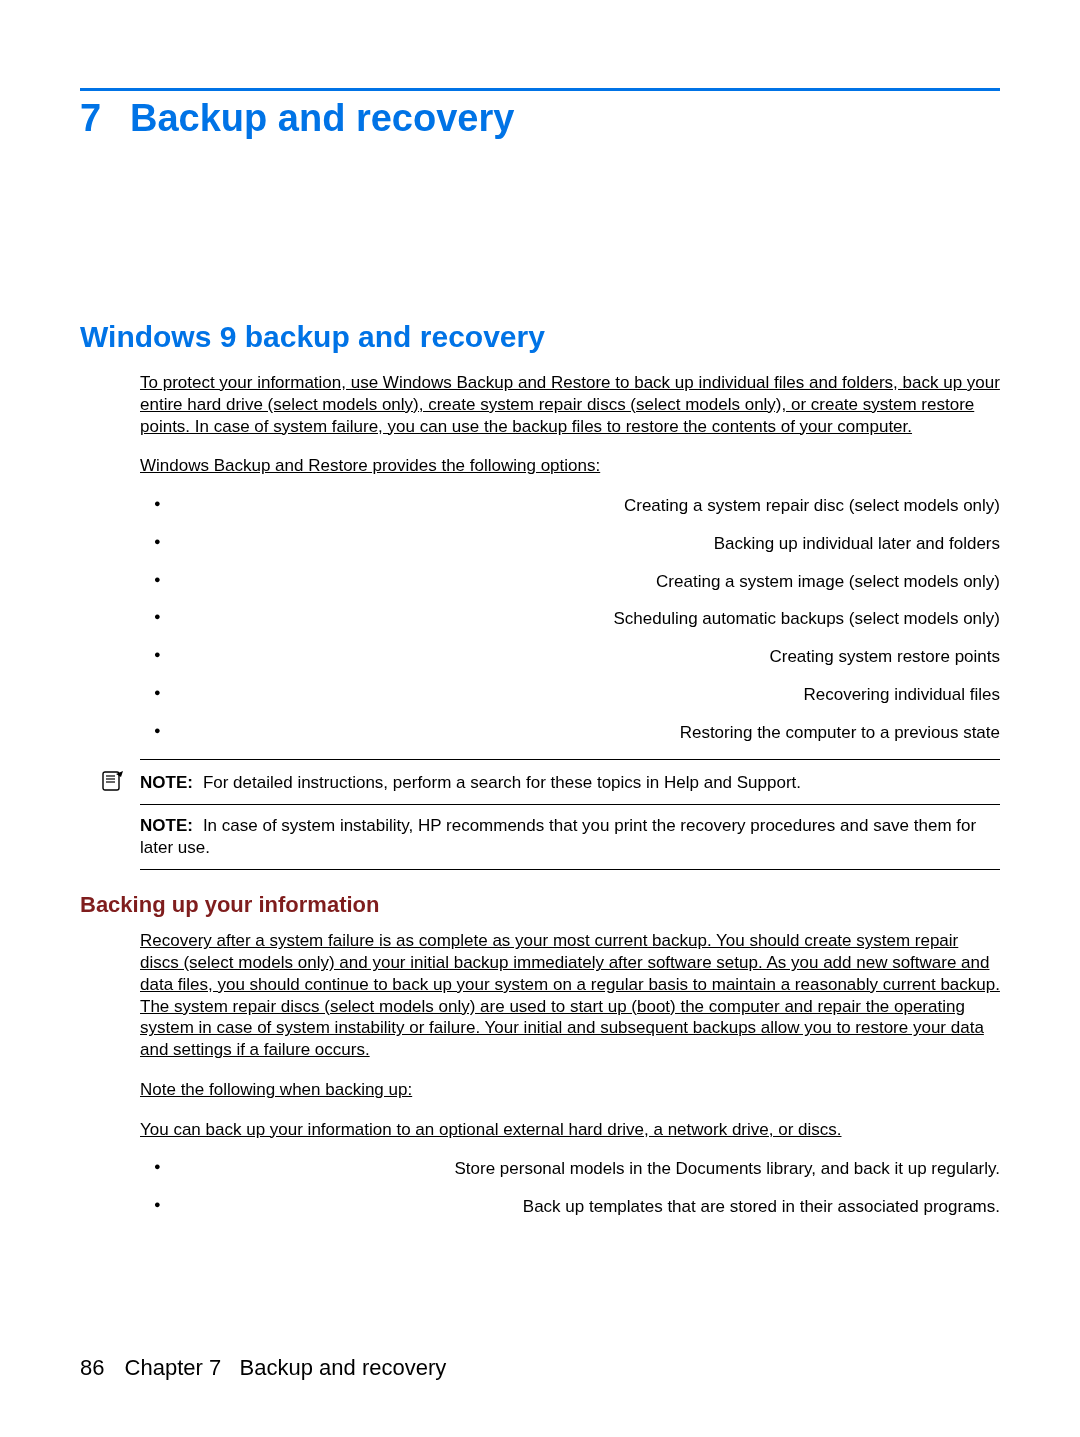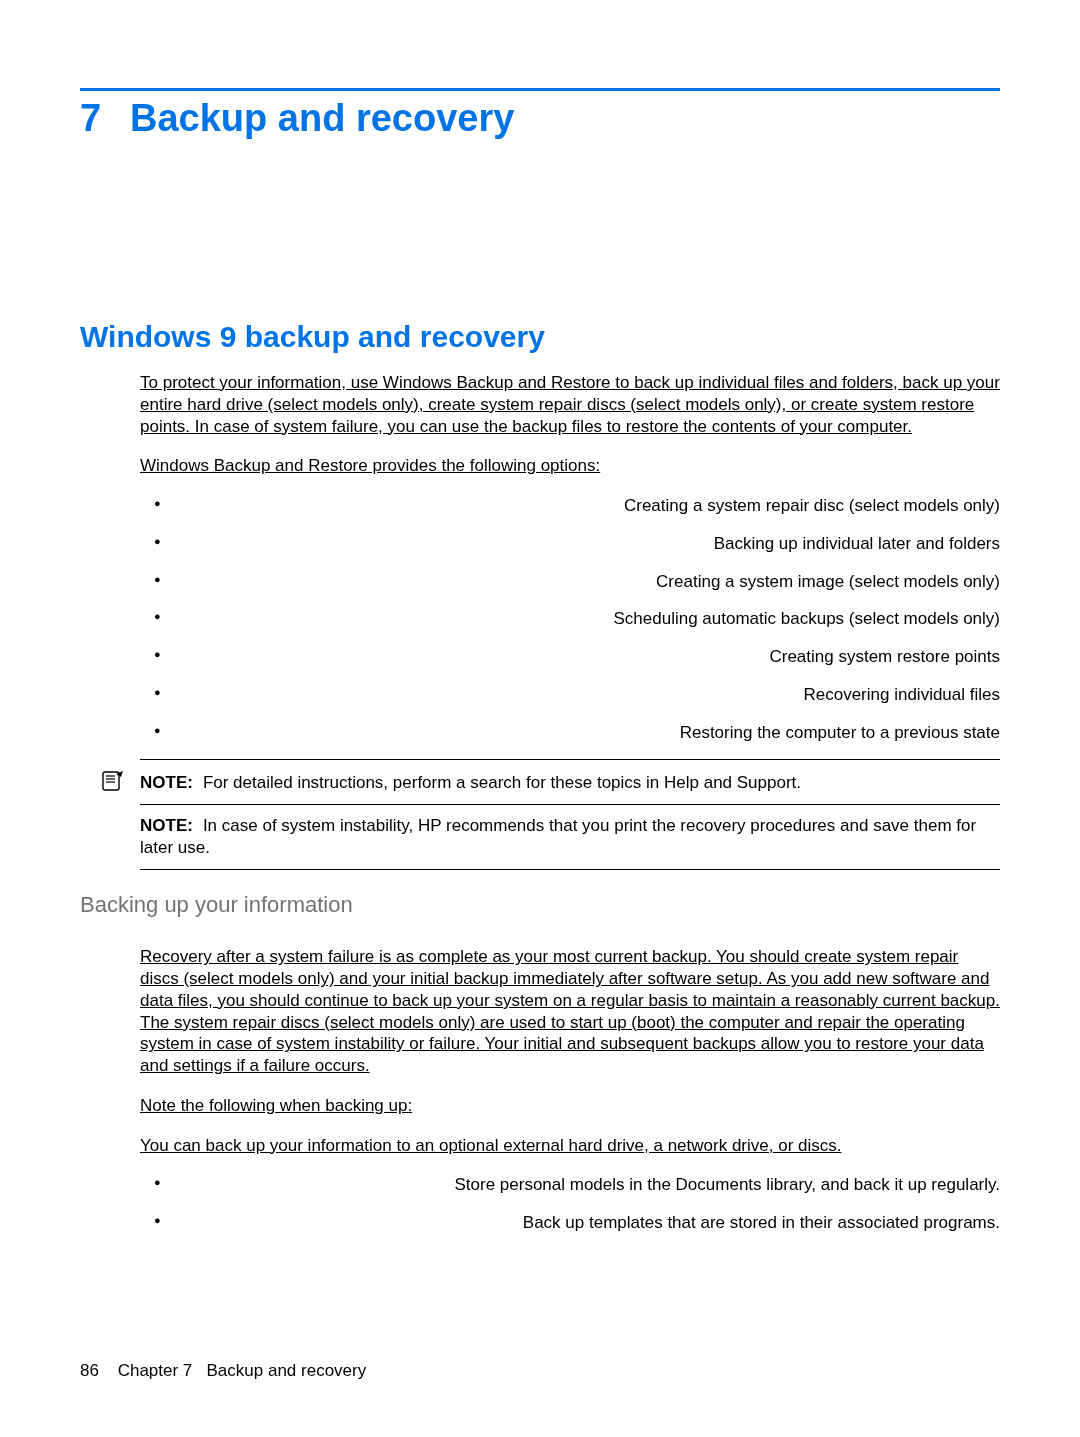--- a/index.html
+++ b/index.html
@@ -32,24 +32,24 @@
   .chapter-num {
     width: 50px;
   }
   .h2 {
     color: #0073e6;
     font-weight: bold;
     font-size: 30px;
     margin: 0 0 18px 0;
   }
   .h3 {
-    color: #737373;
-    font-weight: normal;
+    color: #7f1d1d;
+    font-weight: bold;
     font-size: 22px;
-    margin: 22px 0 28px 0;
+    margin: 22px 0 12px 0;
   }
   .body-text {
     font-size: 17px;
     line-height: 1.28;
     margin: 0 0 18px 0;
   }
   .indent {
     margin-left: 60px;
     text-decoration: underline;
   }
@@ -99,21 +99,21 @@
     padding-top: 1px;
   }
   .note-label {
     font-weight: bold;
     margin-right: 10px;
   }
   .footer {
     position: absolute;
     bottom: 56px;
     left: 80px;
-    font-size: 17px;
+    font-size: 22px;
   }
   .footer .pn { margin-right: 14px; }
 </style>
 </head>
 <body>
 
 <div class="page">
 
   <div class="rule"></div>
   <div class="chapter-head">

